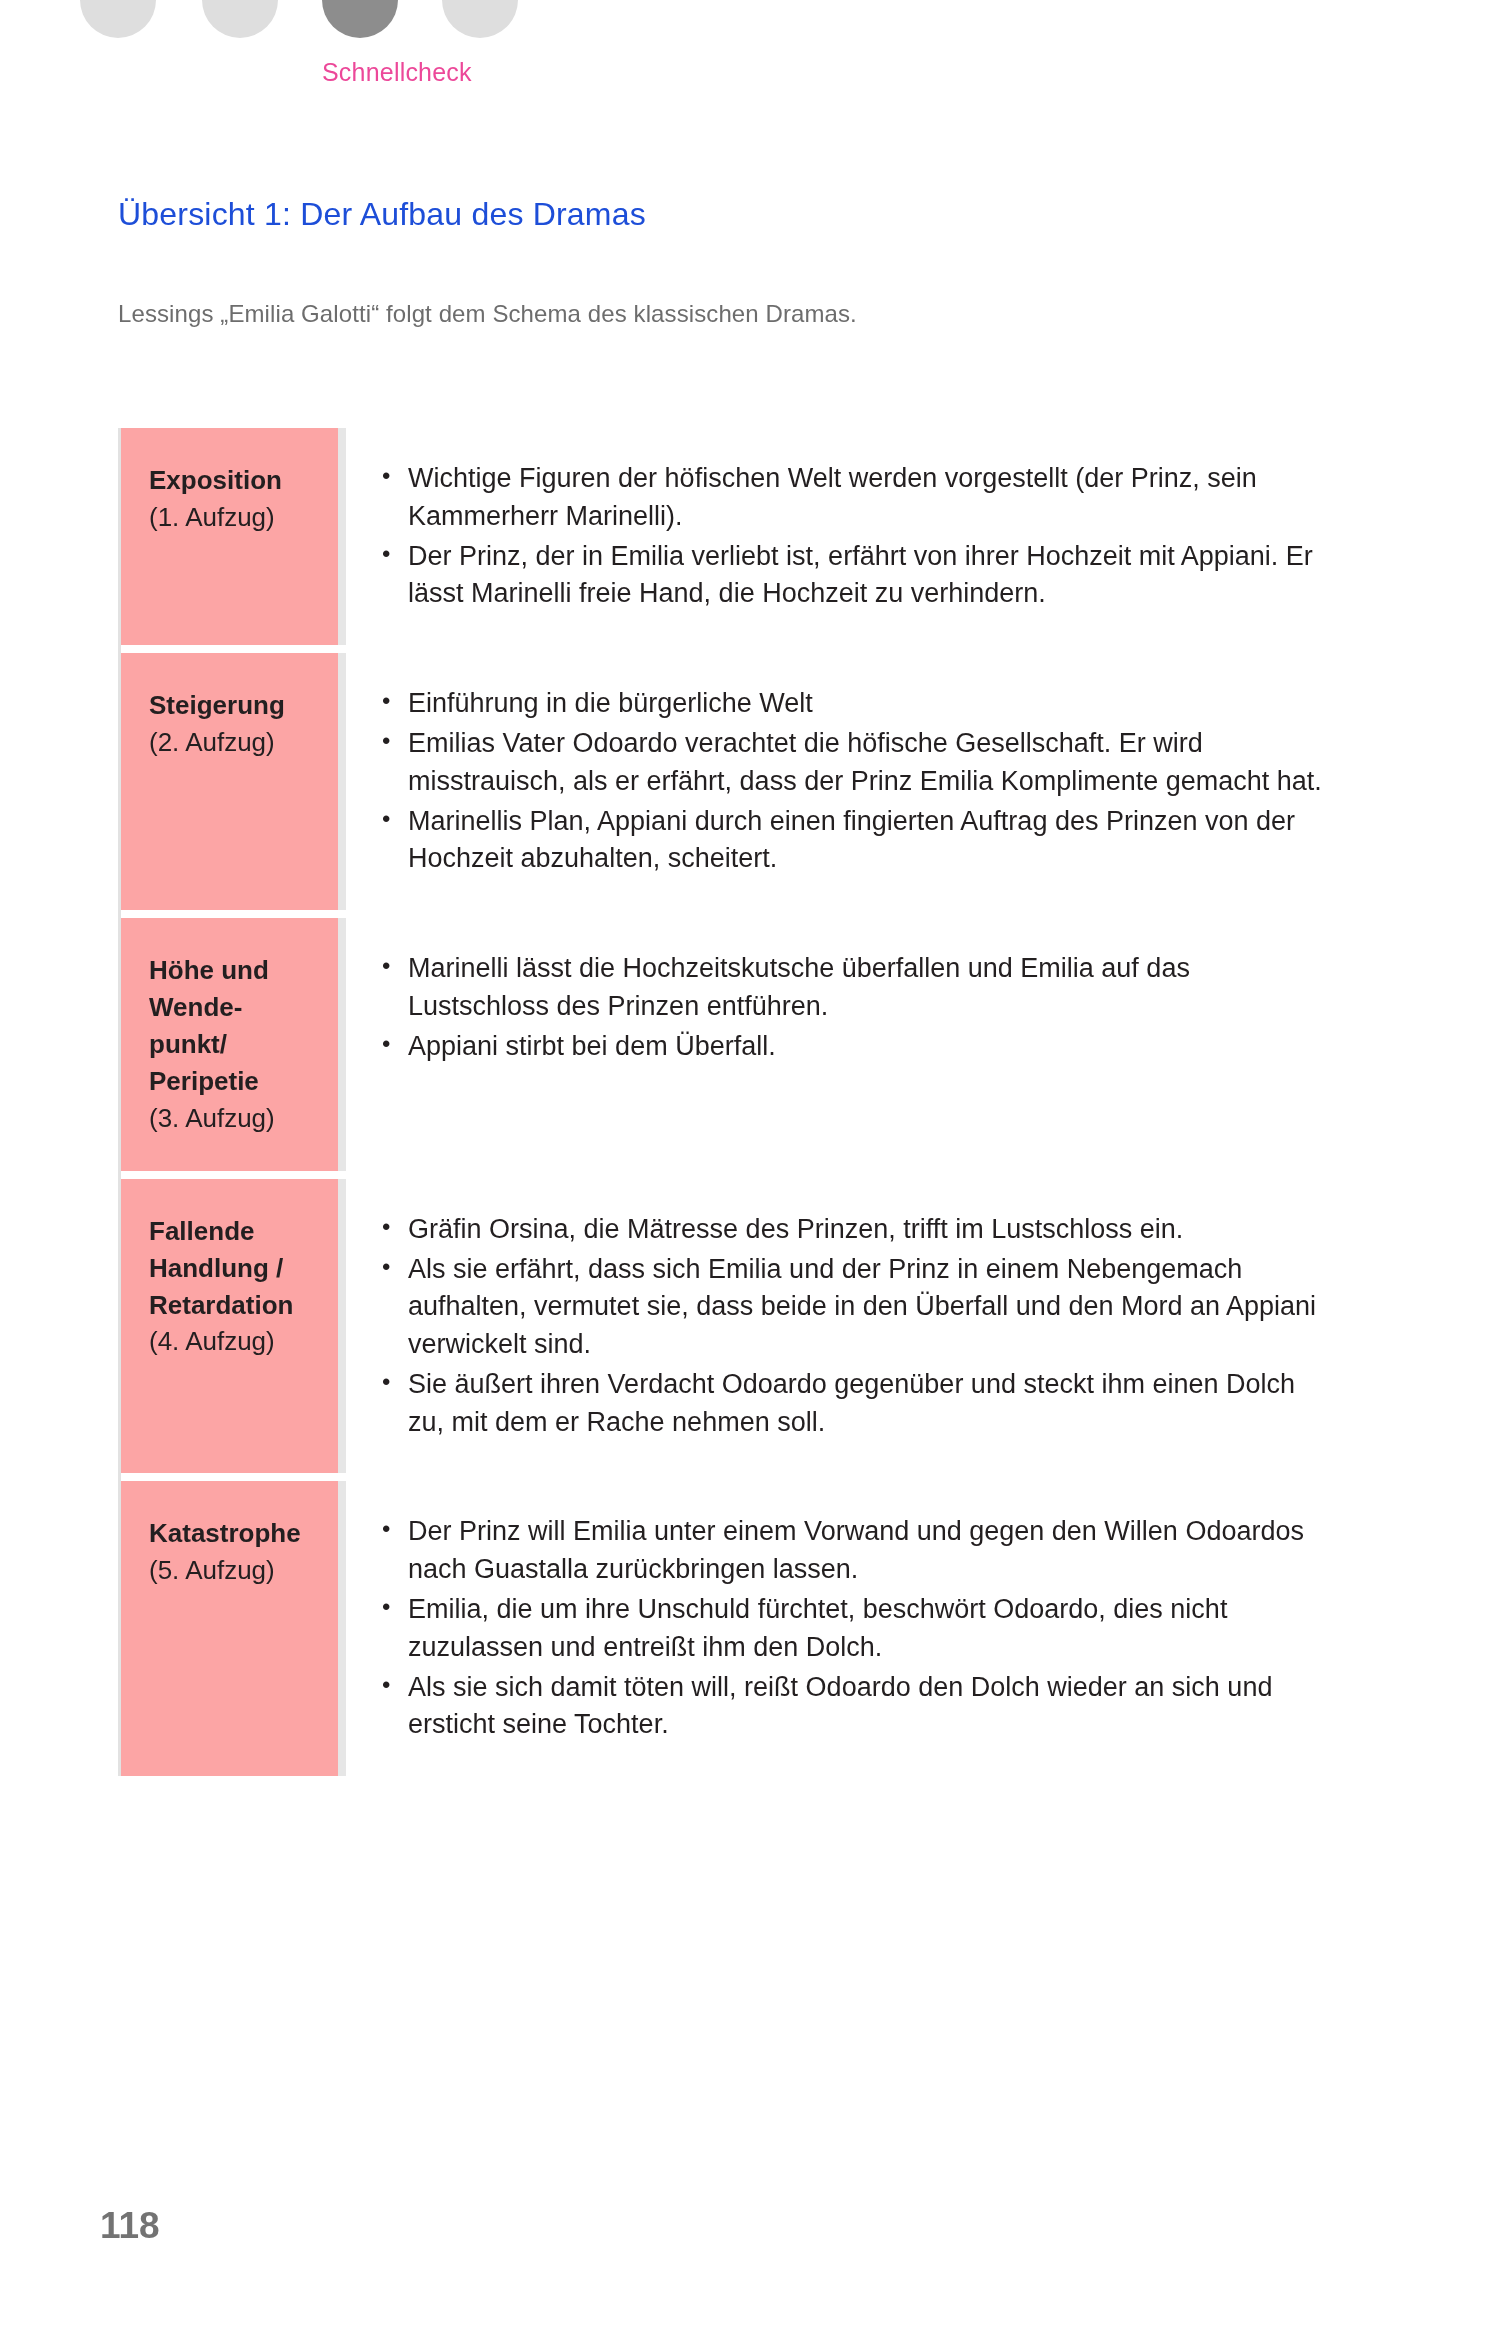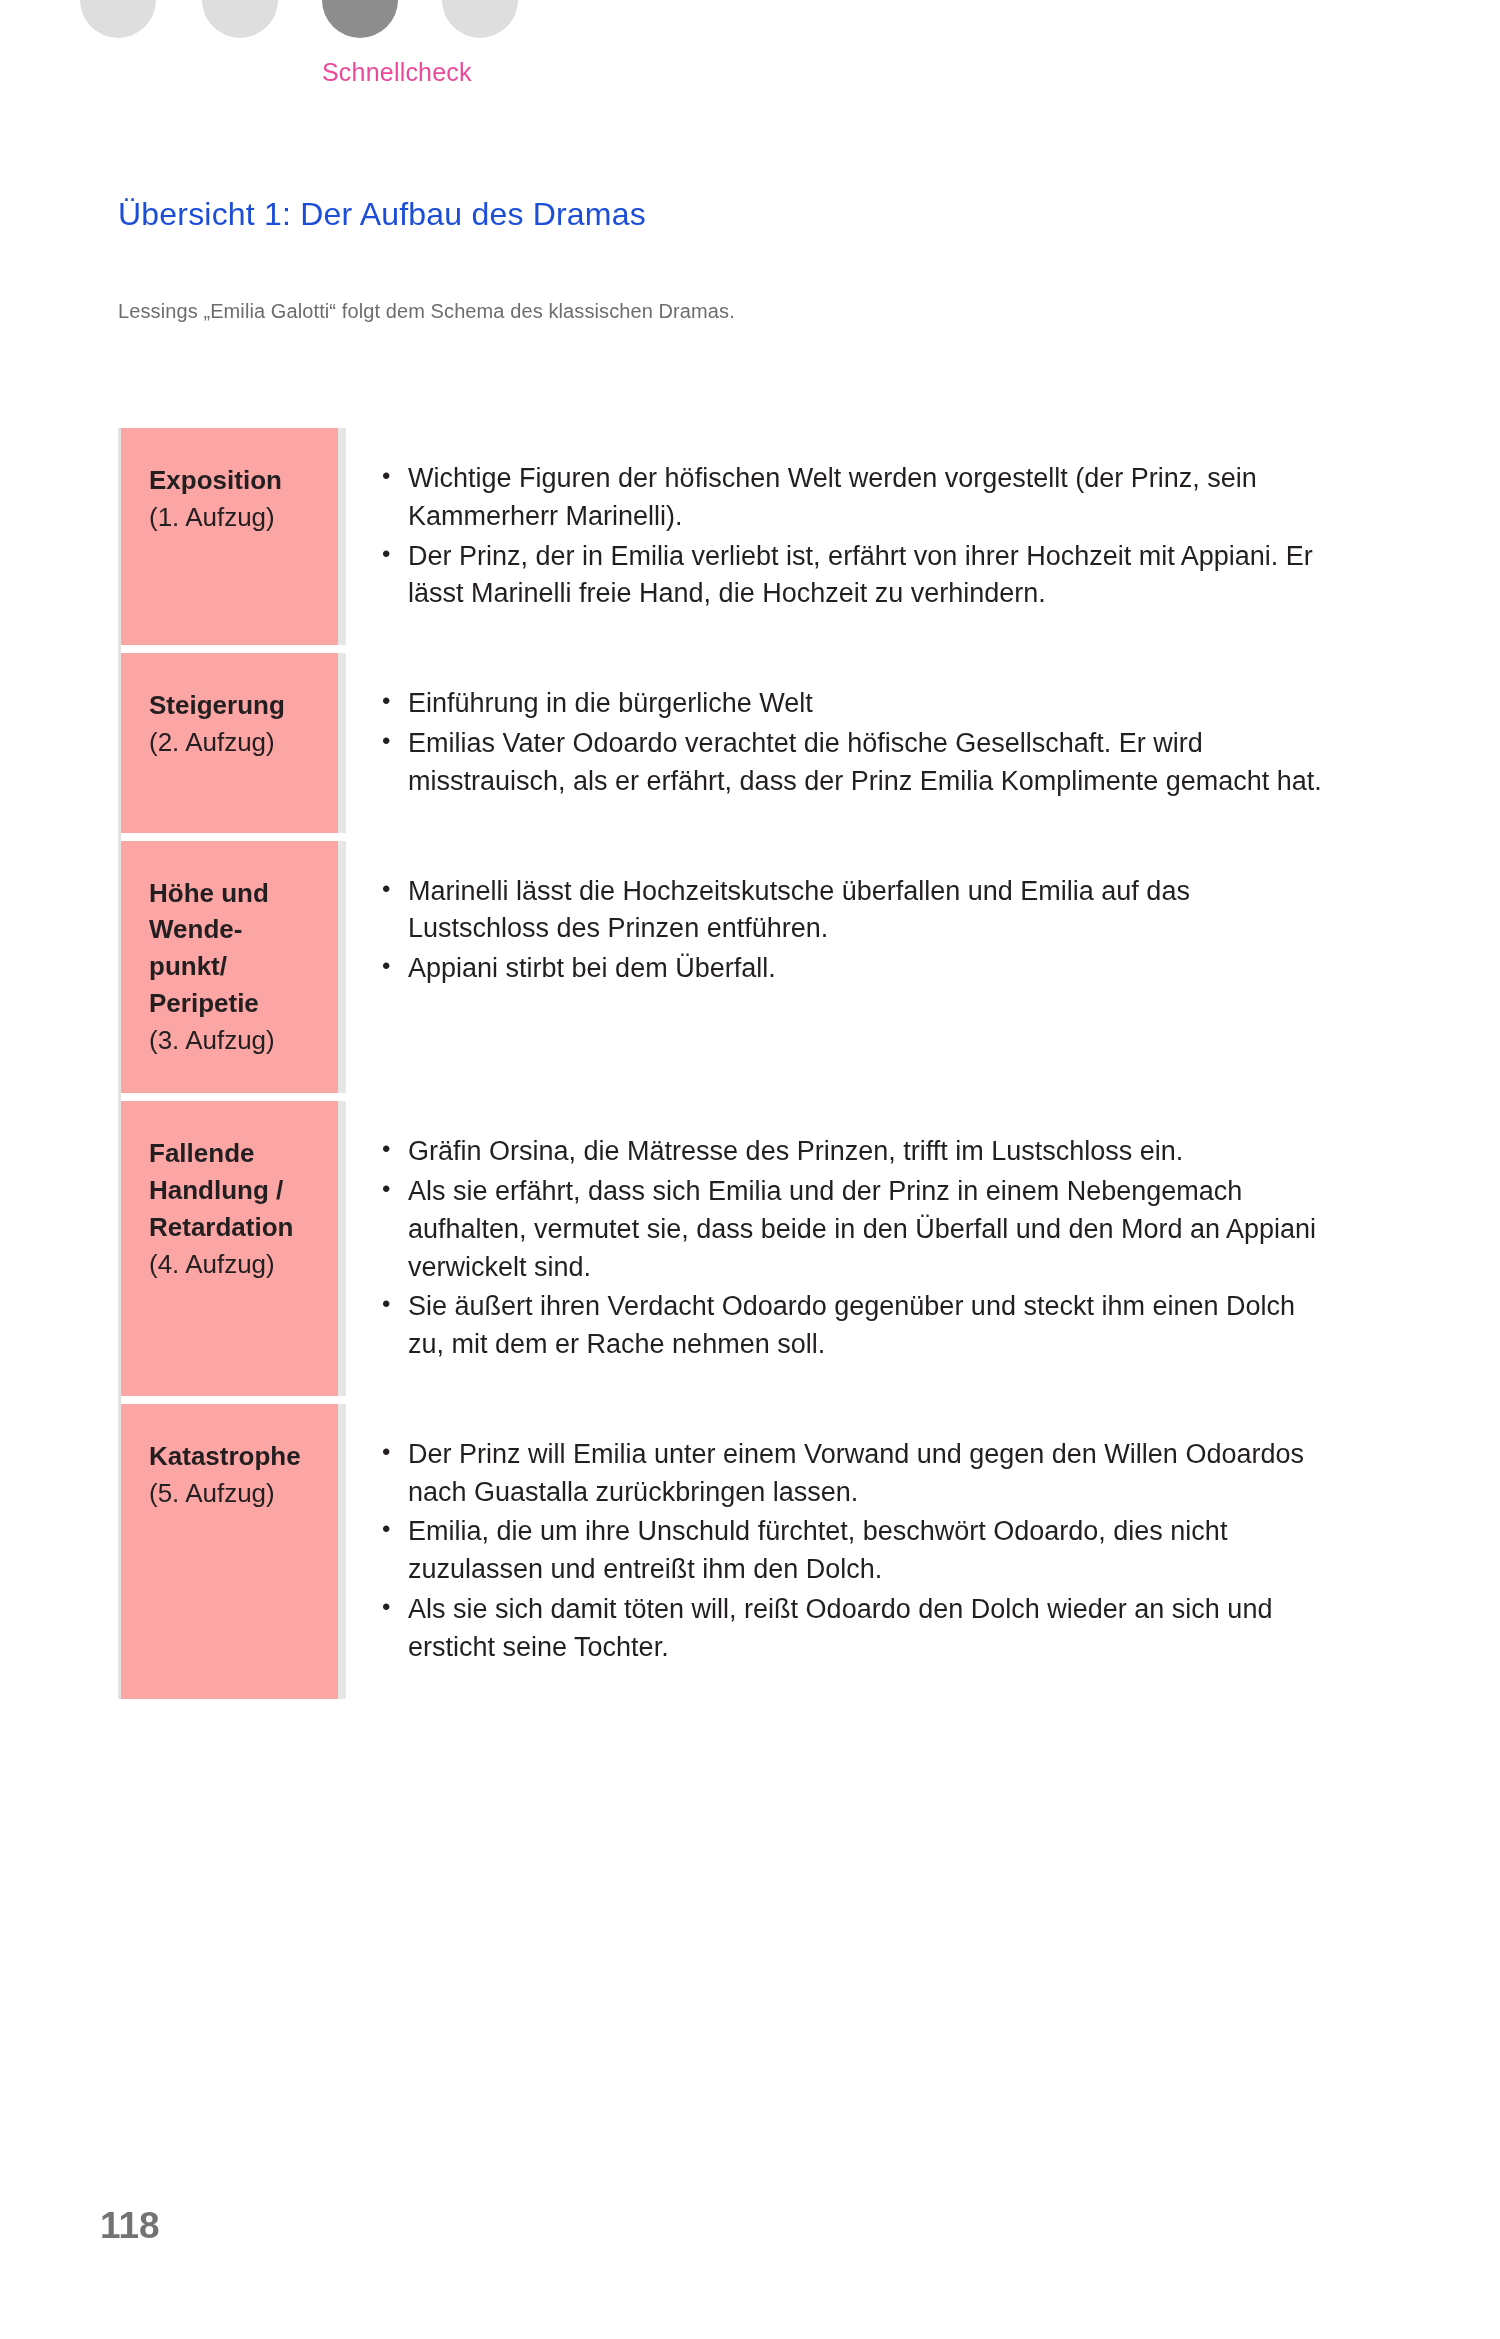--- a/index.html
+++ b/index.html
@@ -67,21 +67,21 @@
     font-weight: 400;
     color: #1d4ed8;
     letter-spacing: 0.2px;
     white-space: nowrap;
   }
 
   .page-subtitle {
     position: absolute;
     left: 118px;
     top: 300px;
-    font-size: 20px;
+    font-size: 24px;
     font-weight: 400;
     color: #6d6d6d;
     letter-spacing: 0.1px;
     white-space: nowrap;
     text-align: right;
   }
 
   
   .drama-table {
     position: absolute;
@@ -190,20 +190,21 @@
       </div>
       <div class="drama-row">
         <div class="row-label">
           <span class="lbl-title">Steigerung</span>
           <span class="lbl-act">(2. Aufzug)</span>
         </div>
         <div class="row-content">
           <ul class="bullets">
             <li>Einführung in die bürgerliche Welt</li>
             <li>Emilias Vater Odoardo verachtet die höfische Gesellschaft. Er wird misstrauisch, als er erfährt, dass der Prinz Emilia Komplimente gemacht hat.</li>
+            <li>Marinellis Plan, Appiani durch einen fingierten Auftrag des Prinzen von der Hochzeit abzuhalten, scheitert.</li>
           </ul>
         </div>
       </div>
       <div class="drama-row">
         <div class="row-label">
           <span class="lbl-title">Höhe und Wende-
 punkt/
 Peripetie</span>
           <span class="lbl-act">(3. Aufzug)</span>
         </div>

